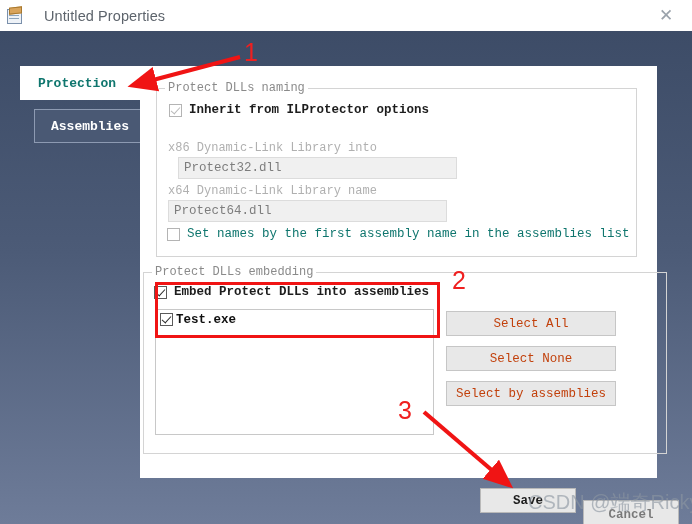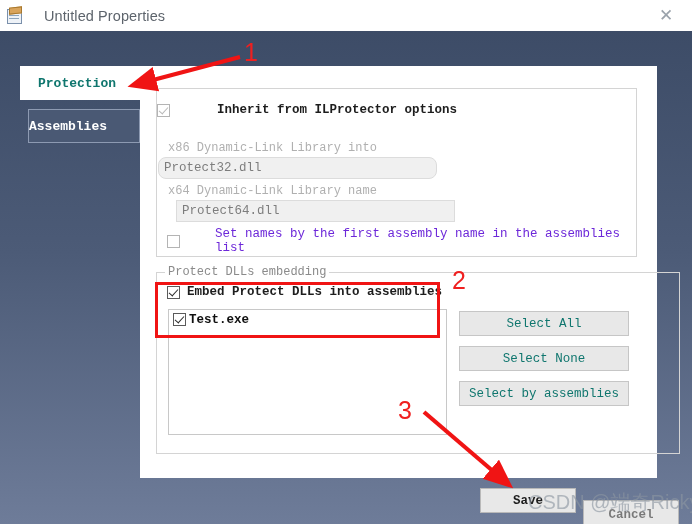--- a/index.html
+++ b/index.html
@@ -112,23 +112,23 @@
     color: #0f766e;
     width: 126px;
     padding-left: 18px;
     border: none;
     text-align: center;
   }
   .tab.inactive {
     background: #4a5974;
     color: #ffffff;
     width: 112px;
-    margin-left: 8px;
+    margin-left: 14px;
     margin-top: 9px;
-    padding-left: 0;
+    padding-left: 16px;
     border: 1px solid #8d9ab2;
   }
 
   
   .content {
     position: absolute;
     left: 140px; top: 66px;
     width: 517px; height: 412px;
     background: #ffffff;
     box-sizing: border-box;
@@ -148,21 +148,21 @@
     font-family: "Liberation Mono", monospace;
     font-size: 12px;
     color: #8a8a8a;
     white-space: nowrap;
   }
   #group-naming {
     left: 16px; top: 22px;
     width: 481px; height: 169px;
   }
   #group-embedding {
-    left: 16px; top: 206px;
+    left: 3px; top: 206px;
     width: 524px; height: 182px;
   }
 
   
   .cb-row {
     position: absolute;
     display: flex;
     align-items: center;
     font-family: "Liberation Mono", monospace;
     font-size: 12.5px;
@@ -182,21 +182,21 @@
     left: 3px; top: 0px;
     width: 4px; height: 8px;
     border: solid #6f6f6f;
     border-width: 0 1.6px 1.6px 0;
     transform: rotate(42deg);
   }
   .cbox.on.light::after { border-color: #b9b9b9; }
   .cbox.on.dark::after  { border-color: #2b2b2b; }
   .cbox.dark { border-color: #5a5a5a; }
 
-  .lbl-dim   { color: #6d28d9; margin-left: 28px; }
+  .lbl-dim   { color: #0f766e; }
   .lbl-dark  { color: #1d1d1d; font-weight: bold; }
 
   
   .fieldlabel {
     position: absolute;
     font-family: "Liberation Mono", monospace;
     font-size: 12px;
     color: #b0b0b0;
     white-space: nowrap;
   }
@@ -236,21 +236,21 @@
   .btn {
     position: absolute;
     box-sizing: border-box;
     background: #e8e8e8;
     border: 1px solid #c6c6c6;
     display: flex;
     align-items: center;
     justify-content: center;
     font-family: "Liberation Mono", monospace;
     font-size: 12.5px;
-    color: #0f766e;
+    color: #c2410c;
     cursor: pointer;
   }
 
   
   .footer-btn {
     position: absolute;
     box-sizing: border-box;
     background: #e8e8e8;
     border: 1px solid #b9b9b9;
     display: flex;
@@ -317,31 +317,32 @@
       <span>Protection</span>
     </div>
     <div class="tab inactive">
       <span>Assemblies</span>
     </div>
   </div>
 
   <div class="content">
 
     <div class="group" id="group-naming">
-
-      <div class="cb-row" style="left:0; top:14px;gap:40px;">
+      <div class="group-title">Protect DLLs naming</div>
+
+      <div class="cb-row" style="left:12px; top:14px;">
         <span class="cbox on light"></span>
         <span class="lbl-dark" style="color:#1d1d1d;">Inherit from ILProtector options</span>
       </div>
 
       <div class="fieldlabel" style="left:11px; top:52px;">x86 Dynamic-Link Library into</div>
-      <div class="textbox" style="left:1px; top:68px; width:279px; height:22px;border-radius:8px;">Protect32.dll</div>
+      <div class="textbox" style="left:21px; top:68px; width:279px; height:22px;">Protect32.dll</div>
 
       <div class="fieldlabel" style="left:11px; top:95px;">x64 Dynamic-Link Library name</div>
-      <div class="textbox" style="left:19px; top:111px; width:279px; height:22px;">Protect64.dll</div>
+      <div class="textbox" style="left:11px; top:111px; width:279px; height:22px;">Protect64.dll</div>
 
       <div class="cb-row" style="left:10px; top:138px;">
         <span class="cbox"></span>
         <span class="lbl-dim">Set names by the first assembly name in the assemblies list</span>
       </div>
     </div>
 
     <div class="group" id="group-embedding">
       <div class="group-title">Protect DLLs embedding</div>
 

